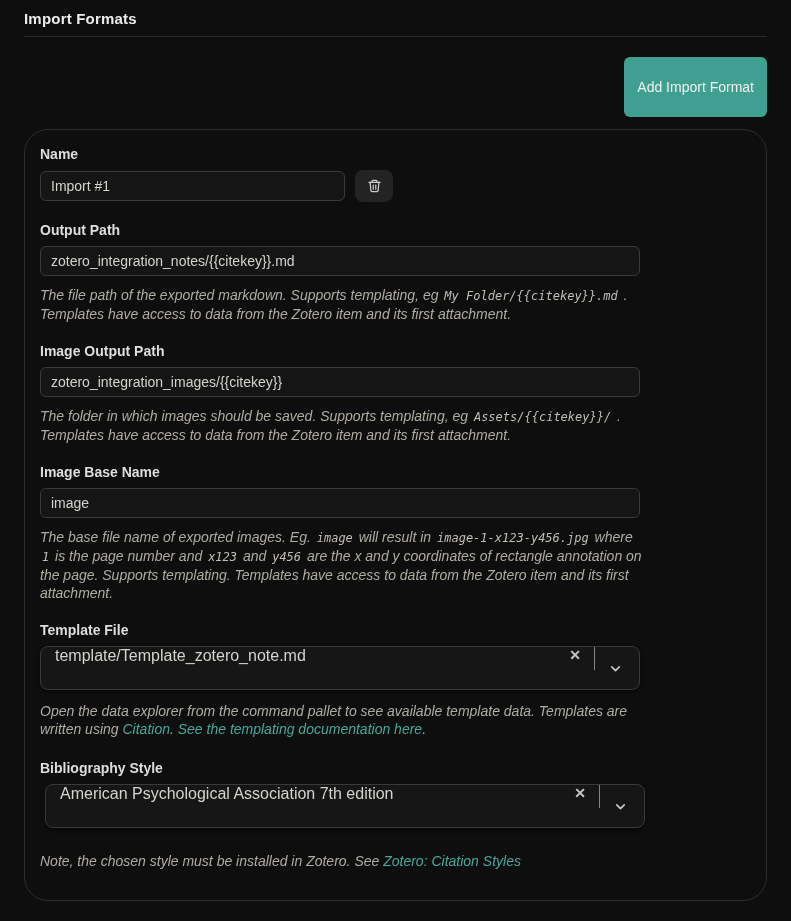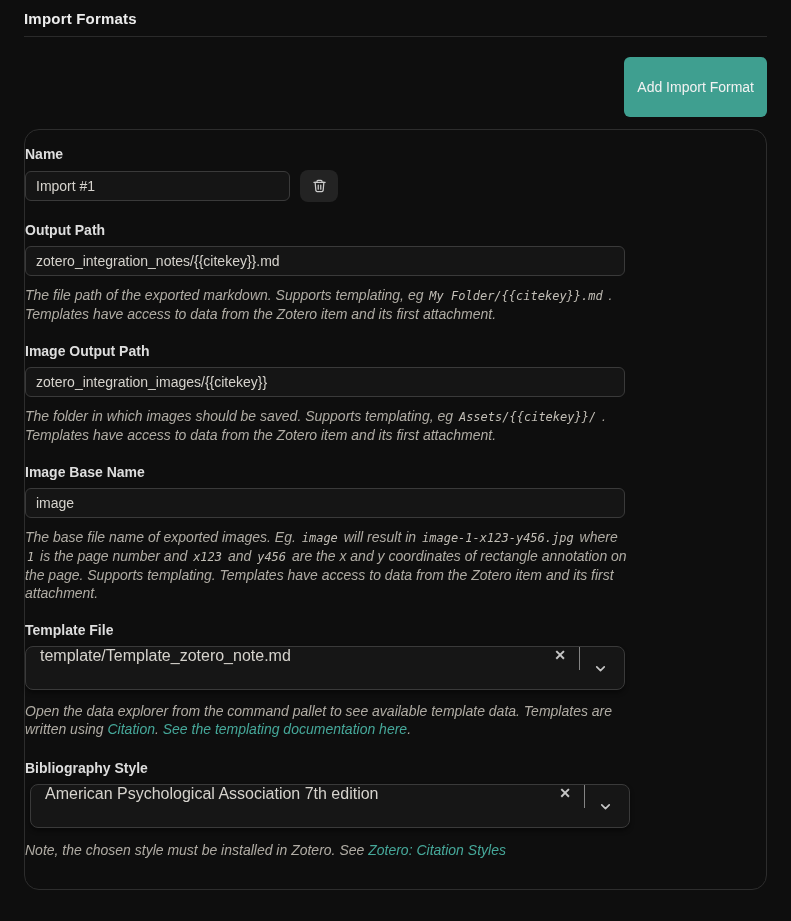--- a/index.html
+++ b/index.html
@@ -12,30 +12,30 @@
     padding:10px 24px 0 24px;
     overflow:hidden;
   }
   .page-title { font-size:15px; font-weight:700; color:#ececec; letter-spacing:.2px; }
   .divider { height:1px; background:#2a2a2a; margin-top:9px; }
   .toolbar { display:flex; justify-content:flex-end; margin-top:20px; }
   .btn-accent {
     background:var(--accent); color:#f2f2f2; font-size:14px; font-family:inherit;
     padding:22px 13px; border:none; border-radius:6px; cursor:pointer;
   }
-  .card { margin-top:12px; border:1px solid #2d2d2d; border-radius:15px; padding:16px 15px 30px 0; }
+  .card { margin-top:12px; border:1px solid #2d2d2d; border-radius:24px; padding:16px 15px 30px 15px; }
   .field { margin-bottom:20px; }
   .field-label { font-size:14px; font-weight:700; color:#dedede; margin-bottom:8px; }
   .text-input {
     background:#151515; border:1px solid #3a3a3a; border-radius:6px;
     color:#d6d3cd; font-size:14px; font-family:inherit;
     padding:5px 10px; height:30px; width:600px; outline:none;
   }
   .name-row { display:flex; gap:10px; align-items:center; }
-  .name-row .text-input { width:265px; }
+  .name-row .text-input { width:305px; }
   .icon-btn {
     width:38px; height:32px; background:#232323; border:none; border-radius:8px;
     display:flex; align-items:center; justify-content:center; color:#cccccc; cursor:pointer;
   }
   .desc {
     margin-top:10px; font-style:italic; font-size:14px; line-height:18px;
     color:#b0aca4; max-width:602px;
   }
   .desc code {
     font-family:"DejaVu Sans Mono", monospace; font-style:italic;
@@ -44,21 +44,21 @@
   .desc a { color:var(--link); text-decoration:none; cursor:pointer; }
   .select {
     width:600px; height:44px; background:#161616; border:1px solid #3a3a3a; border-radius:8px;
     display:flex; padding:0 10px 0 14px; cursor:pointer;
     box-shadow:0 3px 4px rgba(0,0,0,.4);
   }
   .select-value { flex:1; font-size:16px; color:#d6d3cd; white-space:nowrap; overflow:hidden; }
   .select-clear { color:#c6c6c6; font-size:14px; font-weight:700; padding:0 13px; }
   .select-sep { width:1px; height:23px; background:#aaaaaa; opacity:.75; }
   .select-chevron { padding:0 6px 0 13px; color:#c6c6c6; display:flex; align-items:center; }
-  .note-gap { margin-top:13px; }
+  .note-gap { margin-top:24px; }
 </style>
 </head>
 <body>
 
 <div class="page-title">Import Formats</div>
 <div class="divider"></div>
 
 <div class="toolbar">
   <button class="btn-accent">Add Import Format</button>
 </div>

